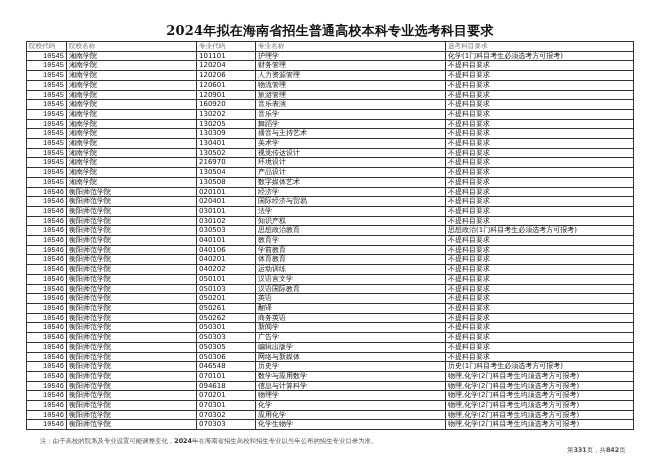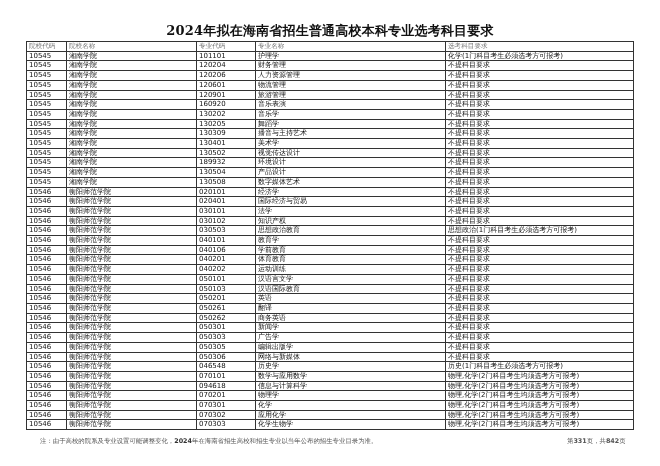--- a/index.html
+++ b/index.html
@@ -2,25 +2,25 @@
 <html><head>
 <meta charset="utf-8">
 <style>
   html, body { margin:0; padding:0; background:#ffffff; }
   body { width:660px; height:466px; position:relative; overflow:hidden; font-family:"DejaVu Sans", sans-serif; color:#111; }
   .title { position:absolute; left:0; top:22px; width:660px; text-align:center; font-family:"DejaVu Serif", serif; font-size:13px; font-weight:bold; letter-spacing:0.2px; }
   table { position:absolute; left:26px; top:41px; width:607px; border-collapse:collapse; table-layout:fixed; border:1.5px solid #222; }
   col.c1 { width:40px; } col.c2 { width:130px; } col.c3 { width:59px; } col.c4 { width:190px; } col.c5 { width:188px; }
   th, td { border:1px solid #333; padding:0 2px; height:8.7px; line-height:8.7px; font-size:7px; white-space:nowrap; overflow:hidden; }
   th { font-family:"DejaVu Serif", serif; font-weight:normal; color:#777; text-align:left; font-size:6.6px; }
-  td.code { text-align:left; }
+  td.code { text-align:right;font-family:Liberation Mono, monospace; }
   td { text-align:left; }
   .footnote { position:absolute; left:40px; top:437px; font-family:"DejaVu Serif", serif; font-size:6.4px; color:#555; }
   .footnote b { font-family:"DejaVu Sans", sans-serif; font-weight:bold; color:#333;margin-top:24px; }
-  .pageinfo { position:absolute; left:567px; top:437px; font-family:"DejaVu Serif", serif; font-size:6.4px; color:#555;text-align:right; }
+  .pageinfo { position:absolute; left:567px; top:446px; font-family:"DejaVu Serif", serif; font-size:6.4px; color:#555;text-align:right; }
 </style>
 </head>
 <body>
 
 <div class="title">2024年拟在海南省招生普通高校本科专业选考科目要求</div>
 
 <table>
   <colgroup>
       <col class="c1">
       <col class="c2">
@@ -111,21 +111,21 @@
       <tr>
         <td class="code">10545</td>
         <td>湘南学院</td>
         <td>130502</td>
         <td>视觉传达设计</td>
         <td>不提科目要求</td>
       </tr>
       <tr>
         <td class="code">10545</td>
         <td>湘南学院</td>
-        <td>189932</td>
+        <td>216970</td>
         <td>环境设计</td>
         <td>不提科目要求</td>
       </tr>
       <tr>
         <td class="code">10545</td>
         <td>湘南学院</td>
         <td>130504</td>
         <td>产品设计</td>
         <td>不提科目要求</td>
       </tr>

